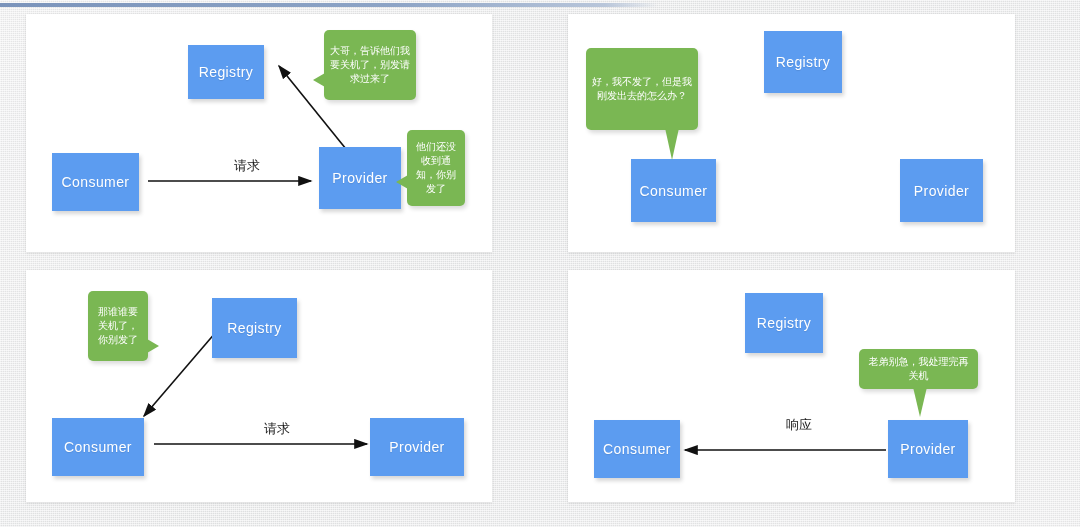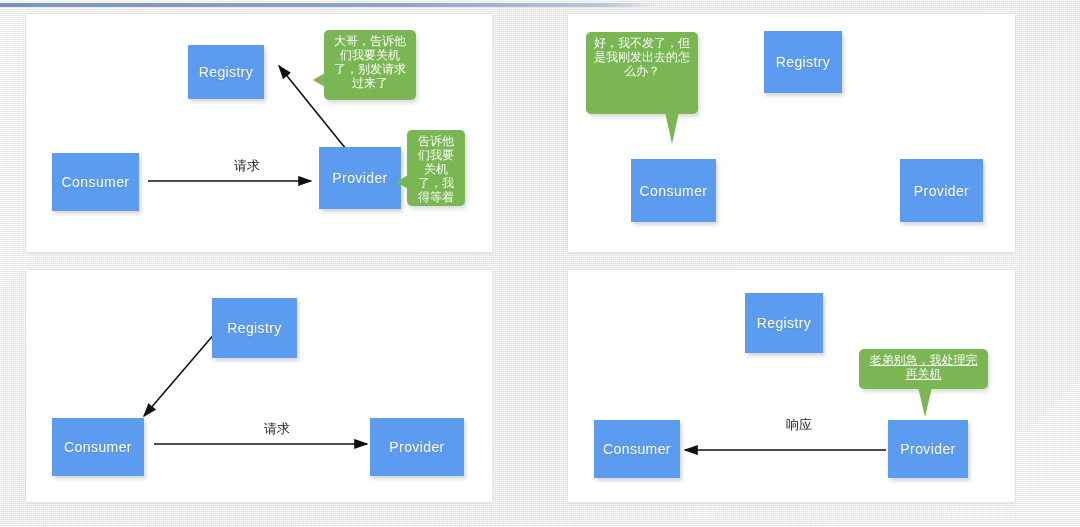--- a/index.html
+++ b/index.html
@@ -40,24 +40,24 @@
     font-size:14px;
     letter-spacing:.4px;
     box-shadow:2px 3px 4px rgba(0,0,0,.16);
     text-shadow:0 1px 1px rgba(0,0,0,.10);
   }
   .bubble{
     position:absolute;
     background:#7ab753;
     color:#ffffff;
     border-radius:5px;
-    font-size:12px;
+    font-size:10px;
     line-height:14px;
     text-align:center;
-    display:flex;align-items:flex-start;justify-content:center;
+    display:flex;align-items:center;justify-content:center;
     padding:4px 6px;
     box-sizing:border-box;
     box-shadow:2px 3px 4px rgba(0,0,0,.14);
   }
   .bubble .tail{position:absolute;width:0;height:0;}
   
   .tail-left{ left:-11px; top:50%; margin-top:-7px;
     border-top:7px solid transparent;border-bottom:7px solid transparent;
     border-right:12px solid #7ab753;}
   
@@ -111,37 +111,37 @@
   <div class="edge-label" style="left:180px;top:143px;">
     <span>请求</span>
   </div>
 
   <div class="bubble" style="left:298px;top:16px;width:92px;height:70px;">
     <span>大哥，告诉他们我要关机了，别发请求过来了</span>
     <span class="tail tail-left" style="top:72%;"></span>
   </div>
 
   <div class="bubble" style="left:381px;top:116px;width:58px;height:76px;">
-    <span>告诉他们我要关机了，我得等着</span>
+    <span>他们还没收到通知，你别发了</span>
     <span class="tail tail-left" style="top:68%;"></span>
   </div>
 </div>
 
 <div class="panel p2">
   <div class="node" style="left:196px;top:17px;width:78px;height:62px;">
     <span>Registry</span>
   </div>
   <div class="node" style="left:63px;top:145px;width:85px;height:63px;">
     <span>Consumer</span>
   </div>
   <div class="node" style="left:332px;top:145px;width:83px;height:63px;">
     <span>Provider</span>
   </div>
 
-  <div class="bubble" style="left:18px;top:18px;width:112px;height:82px;">
+  <div class="bubble" style="left:18px;top:34px;width:112px;height:82px;">
     <span>好，我不发了，但是我刚发出去的怎么办？</span>
     <span class="tail tail-down" style="left:78%;bottom:-30px;border-top-width:32px;border-left-width:7px;border-right-width:7px;"></span>
   </div>
 </div>
 
 <div class="panel p3">
   <svg class="arrows" width="466" height="232">
     <defs>
       <marker id="ah3" markerWidth="9" markerHeight="9" refX="8" refY="3.2" orient="auto">
         <path d="M0,0 L9,3.2 L0,6.4 z" fill="#111"></path>
@@ -161,20 +161,24 @@
     <span>Consumer</span>
   </div>
   <div class="node" style="left:344px;top:148px;width:94px;height:58px;">
     <span>Provider</span>
   </div>
 
   <div class="edge-label" style="left:210px;top:150px;">
     <span>请求</span>
   </div>
 
+  <div class="bubble" style="left:62px;top:21px;width:60px;height:70px;">
+    <span>那谁谁要关机了，你别发了</span>
+    <span class="tail tail-right" style="top:78%;"></span>
+  </div>
 </div>
 
 <div class="panel p4">
   <svg class="arrows" width="447" height="232">
     <defs>
       <marker id="ah5" markerWidth="9" markerHeight="9" refX="8" refY="3.2" orient="auto">
         <path d="M0,0 L9,3.2 L0,6.4 z" fill="#111"></path>
       </marker>
     </defs>
     <line x1="318" y1="180" x2="117" y2="180" stroke="#111" stroke-width="1.6" marker-end="url(#ah5)"></line>
@@ -187,17 +191,17 @@
     <span>Consumer</span>
   </div>
   <div class="node" style="left:320px;top:150px;width:80px;height:58px;">
     <span>Provider</span>
   </div>
 
   <div class="edge-label" style="left:190px;top:146px;">
     <span>响应</span>
   </div>
 
-  <div class="bubble" style="left:291px;top:79px;width:129px;height:40px;text-decoration:underline;">
+  <div class="bubble" style="left:291px;top:79px;width:119px;height:40px;">
     <span>老弟别急，我处理完再关机</span>
     <span class="tail tail-down" style="left:52%;bottom:-28px;border-top-width:30px;border-left-width:7px;border-right-width:7px;"></span>
   </div>
 </div>
 
 </body></html>

